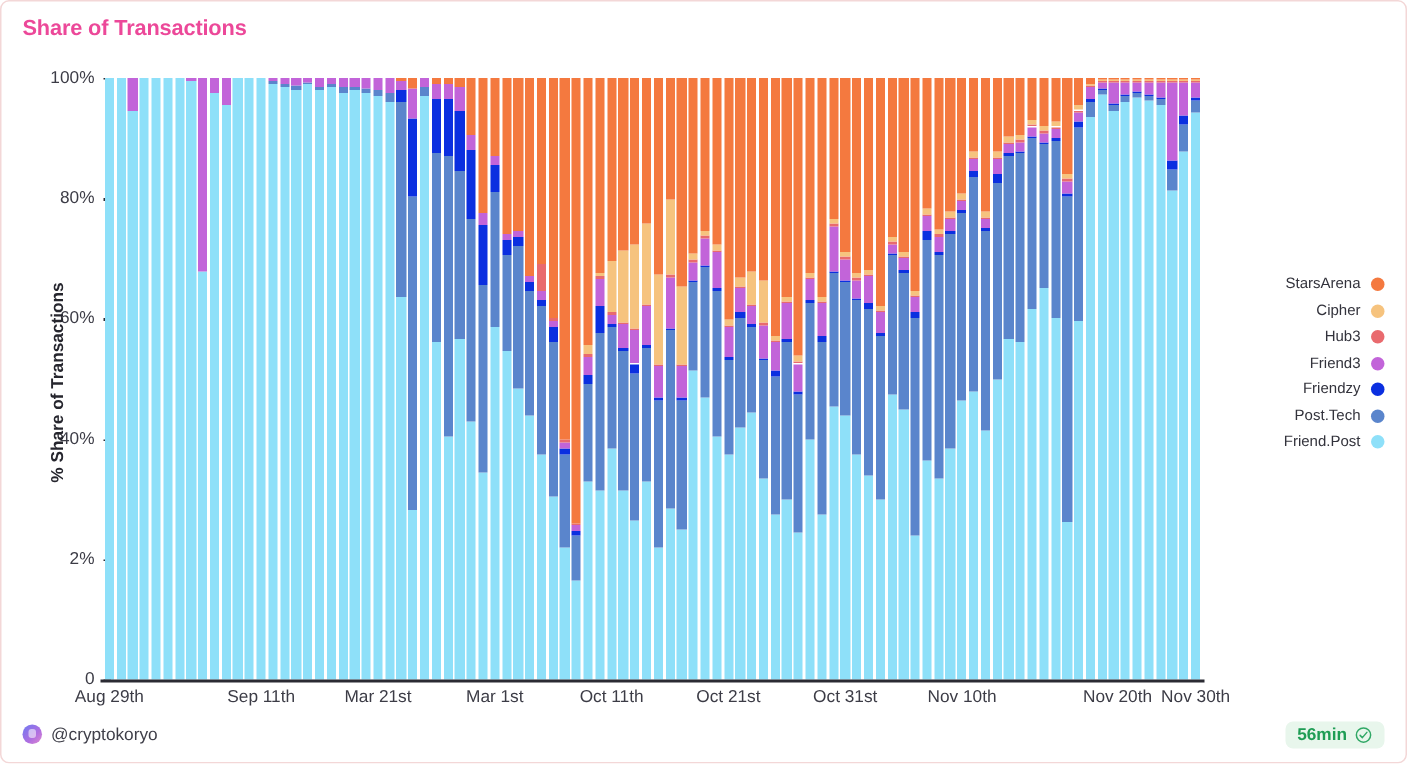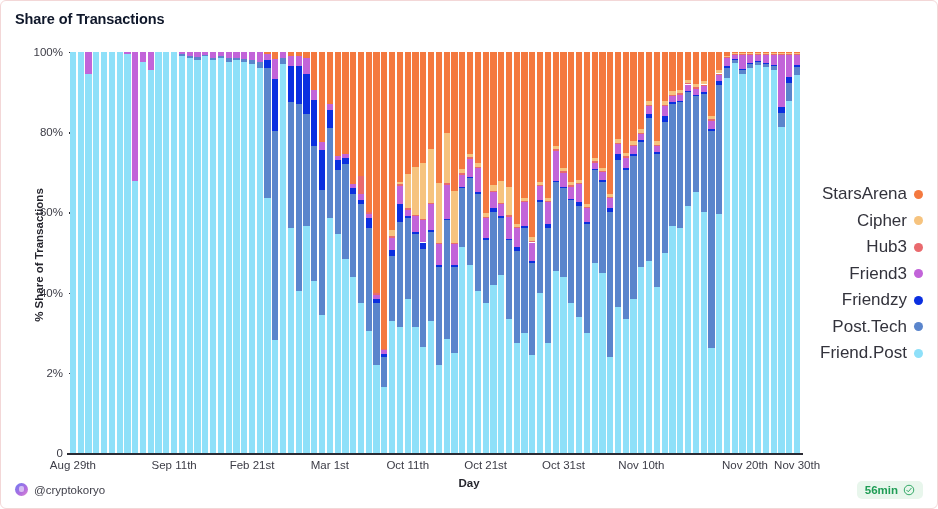--- a/index.html
+++ b/index.html
@@ -18,21 +18,21 @@
   }
 
   
   #header {
     position: absolute;
     left: 14px; top: 10px;
     display: flex; align-items: baseline; gap: 10px;
     white-space: nowrap;
   }
   #title-main {
-    font-size: 14.5px; font-weight: bold; color: #0f172a;
+    font-size: 14.5px; font-weight: bold; color: #ec4899;
     letter-spacing: -0.1px;
   }
   #title-sub {
     font-size: 14px; font-weight: normal; color: #31313a;
     letter-spacing: -0.1px;
   }
 
   
   #plot {
     position: absolute;
@@ -90,21 +90,21 @@
   
   #legend {
     position: absolute;
     right: 14px; top: 183px;
     width: 112px;
     display: flex; flex-direction: column; gap: 6.5px;
   }
   .legend-row {
     display: flex; align-items: center; justify-content: flex-end; gap: 7px;
   }
-  .legend-label { font-size: 17px; color: #33333c; white-space: nowrap; }
+  .legend-label { font-size: 10px; color: #33333c; white-space: nowrap; }
   .legend-dot {
     width: 9px; height: 9px; border-radius: 50%; flex: none;
   }
 
   
   #watermark {
     position: absolute;
     left: 395px; top: 228px;
     display: flex; align-items: center; gap: 6px;
     pointer-events: none;
@@ -865,21 +865,20 @@
         <div class="seg" style="background: rgb(142, 224, 249); bottom: 0px; height: 378.189px; top: auto;"></div>
         <div class="seg" style="background: rgb(90, 133, 204); bottom: 378.189px; height: 8.00399px; top: auto;"></div>
         <div class="seg" style="background: rgb(11, 47, 224); bottom: 386.193px; height: 1.6008px; top: auto;"></div>
         <div class="seg" style="background: rgb(194, 100, 217); bottom: 387.793px; height: 10.005px; top: auto;"></div>
         <div class="seg" style="background: rgb(233, 106, 110); bottom: 397.798px; height: 1.2006px; top: auto;"></div>
         <div class="seg" style="background: rgb(246, 195, 126); bottom: 398.999px; height: 0.800399px; top: auto;"></div>
         <div class="seg" style="background: rgb(244, 121, 63); bottom: 399.799px; height: 1.2006px; top: auto;"></div>
       </div>
     </div>
   <div id="x-axis-line"></div>
-  <div id="xlabel">Day</div>
 
 
   <div id="legend">
       <div class="legend-row">
         <span class="legend-label">StarsArena</span>
         <span class="legend-dot" style="background: rgb(244, 121, 63);"></span>
       </div>
       <div class="legend-row">
         <span class="legend-label">Cipher</span>
         <span class="legend-dot" style="background: rgb(246, 195, 126);"></span>
@@ -912,21 +911,21 @@
   </div>
   <div id="badge">
     <span id="badge-text">56min</span>
     <svg id="badge-icon" viewBox="0 0 24 24">
       <circle cx="12" cy="12" r="9.5" fill="none" stroke="#31a866" stroke-width="2"></circle>
       <path d="M7.5 12.5 L10.5 15.5 L16.5 8.5" fill="none" stroke="#31a866" stroke-width="2" stroke-linecap="round" stroke-linejoin="round"></path>
     </svg>
   </div>
 <div class="xtick" style="left: 71.8936px;">Aug 29th</div>
     <div class="xtick" style="left: 173.128px;">Sep 11th</div>
-    <div class="xtick" style="left: 251px;">Feb 21st</div>
+    <div class="xtick" style="left: 251px;">Mar 21st</div>
     <div class="xtick" style="left: 328.872px;">Mar 1st</div>
     <div class="xtick" style="left: 406.745px;">Oct 11th</div>
     <div class="xtick" style="left: 484.617px;">Oct 21st</div>
     <div class="xtick" style="left: 562.489px;">Oct 31st</div>
     <div class="xtick" style="left: 640.362px;">Nov 10th</div>
     <div class="xtick" style="left: 744px;">Nov 20th</div>
     <div class="xtick" style="left: 796.106px;">Nov 30th</div>
   </div>
 
 </body></html>

